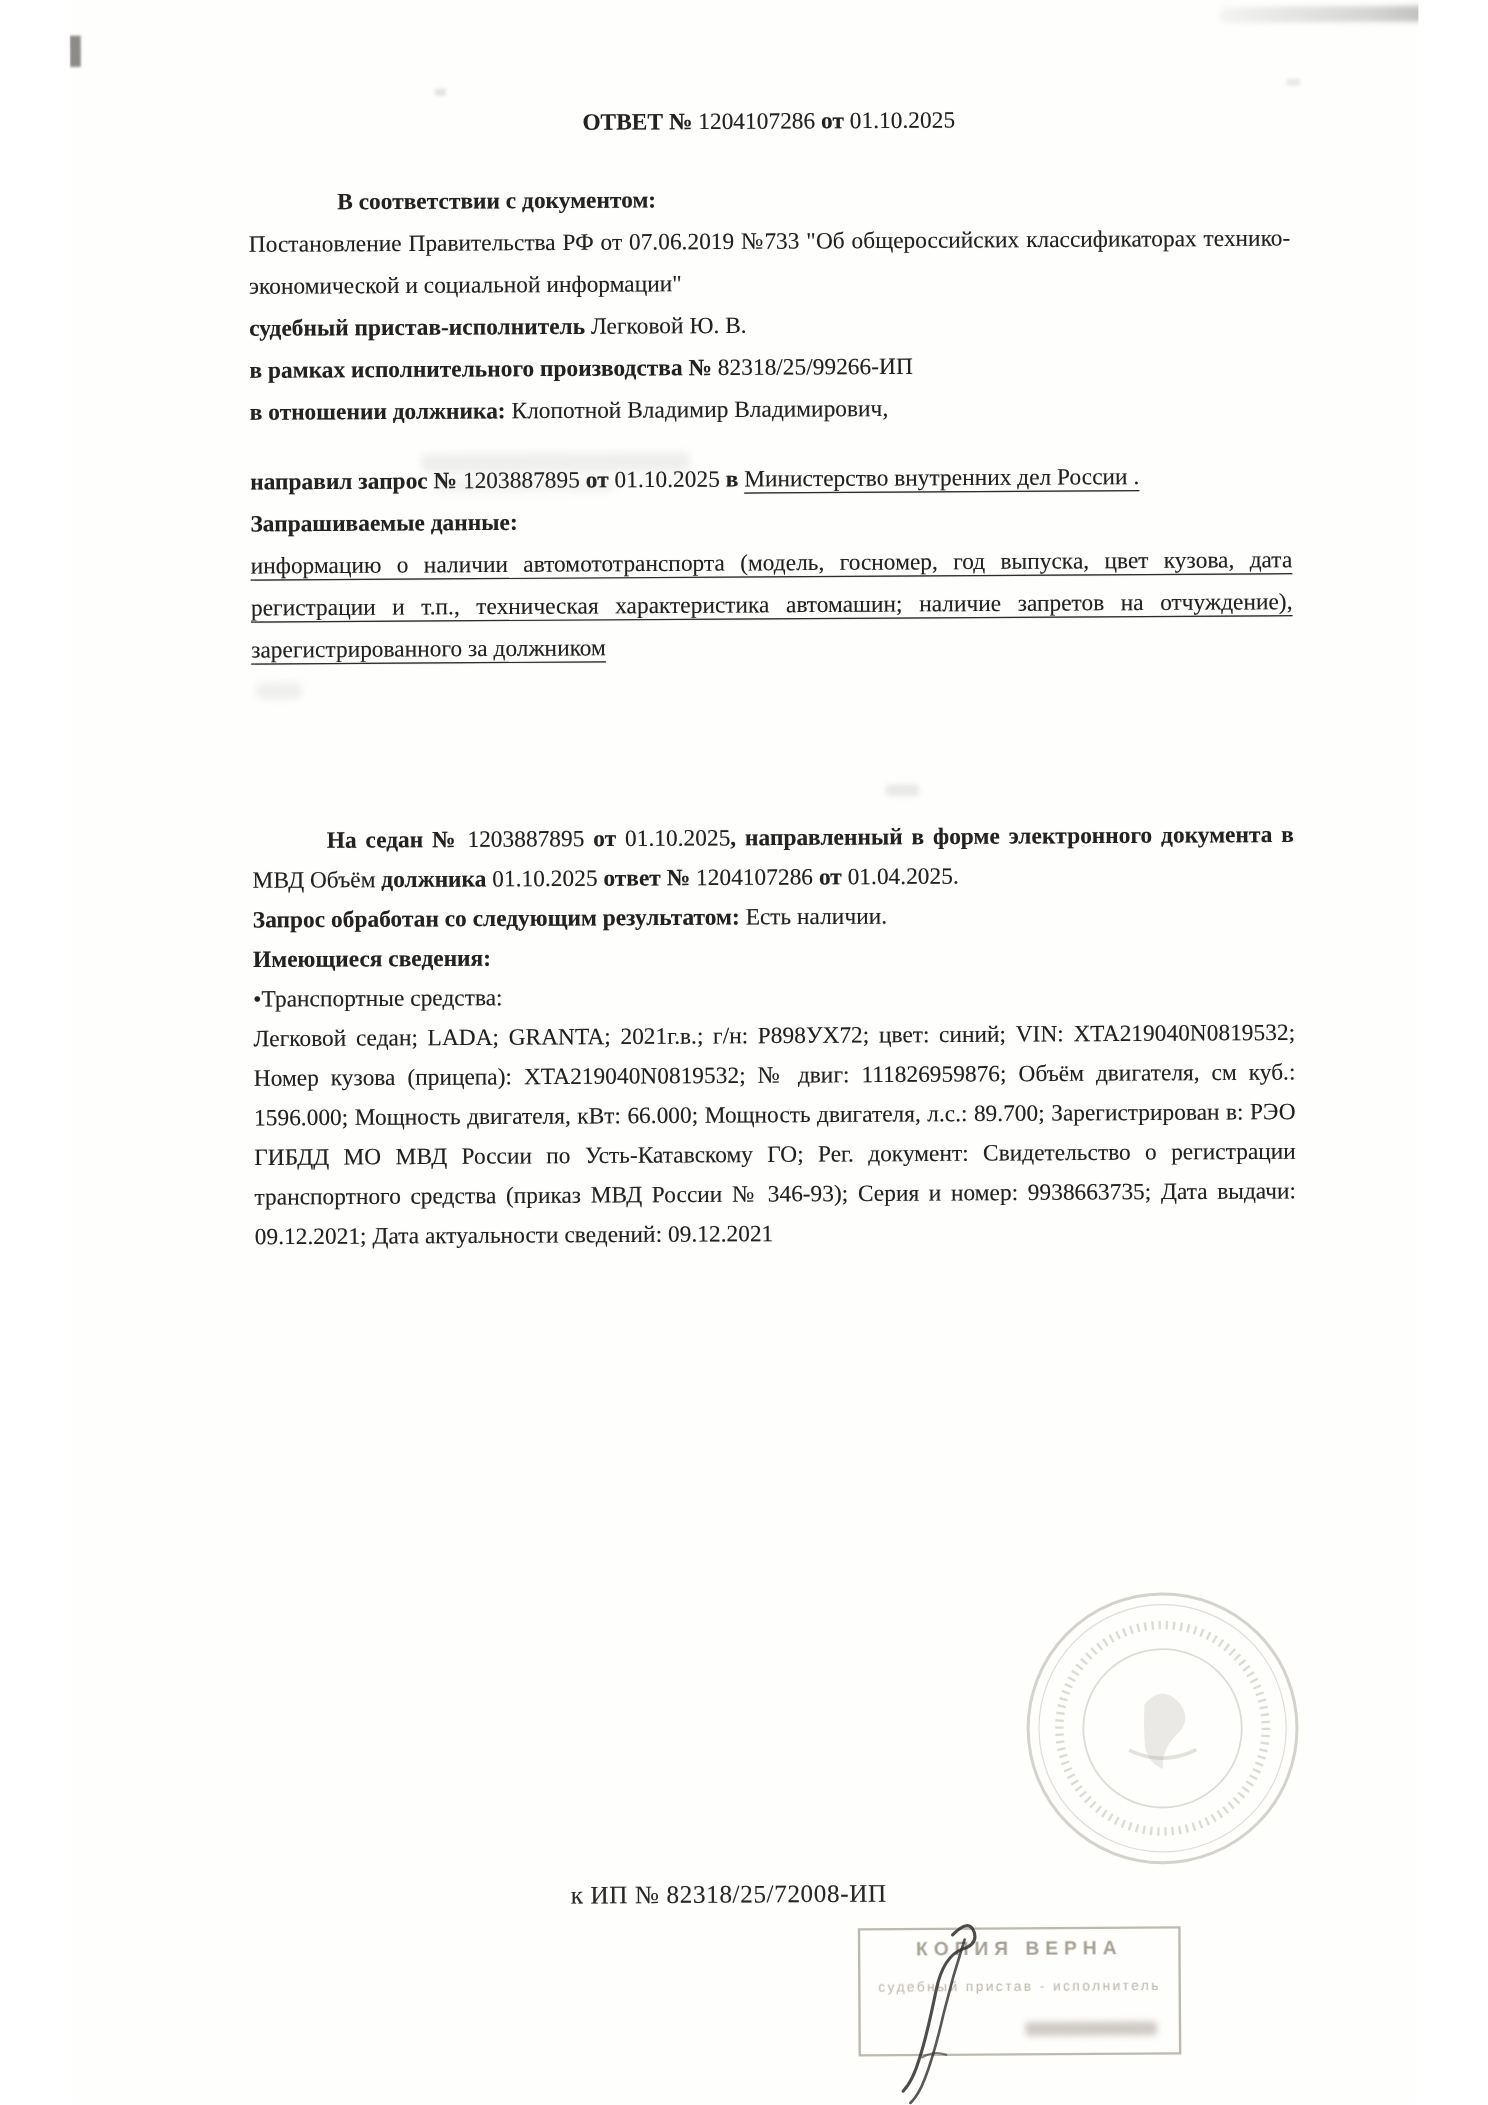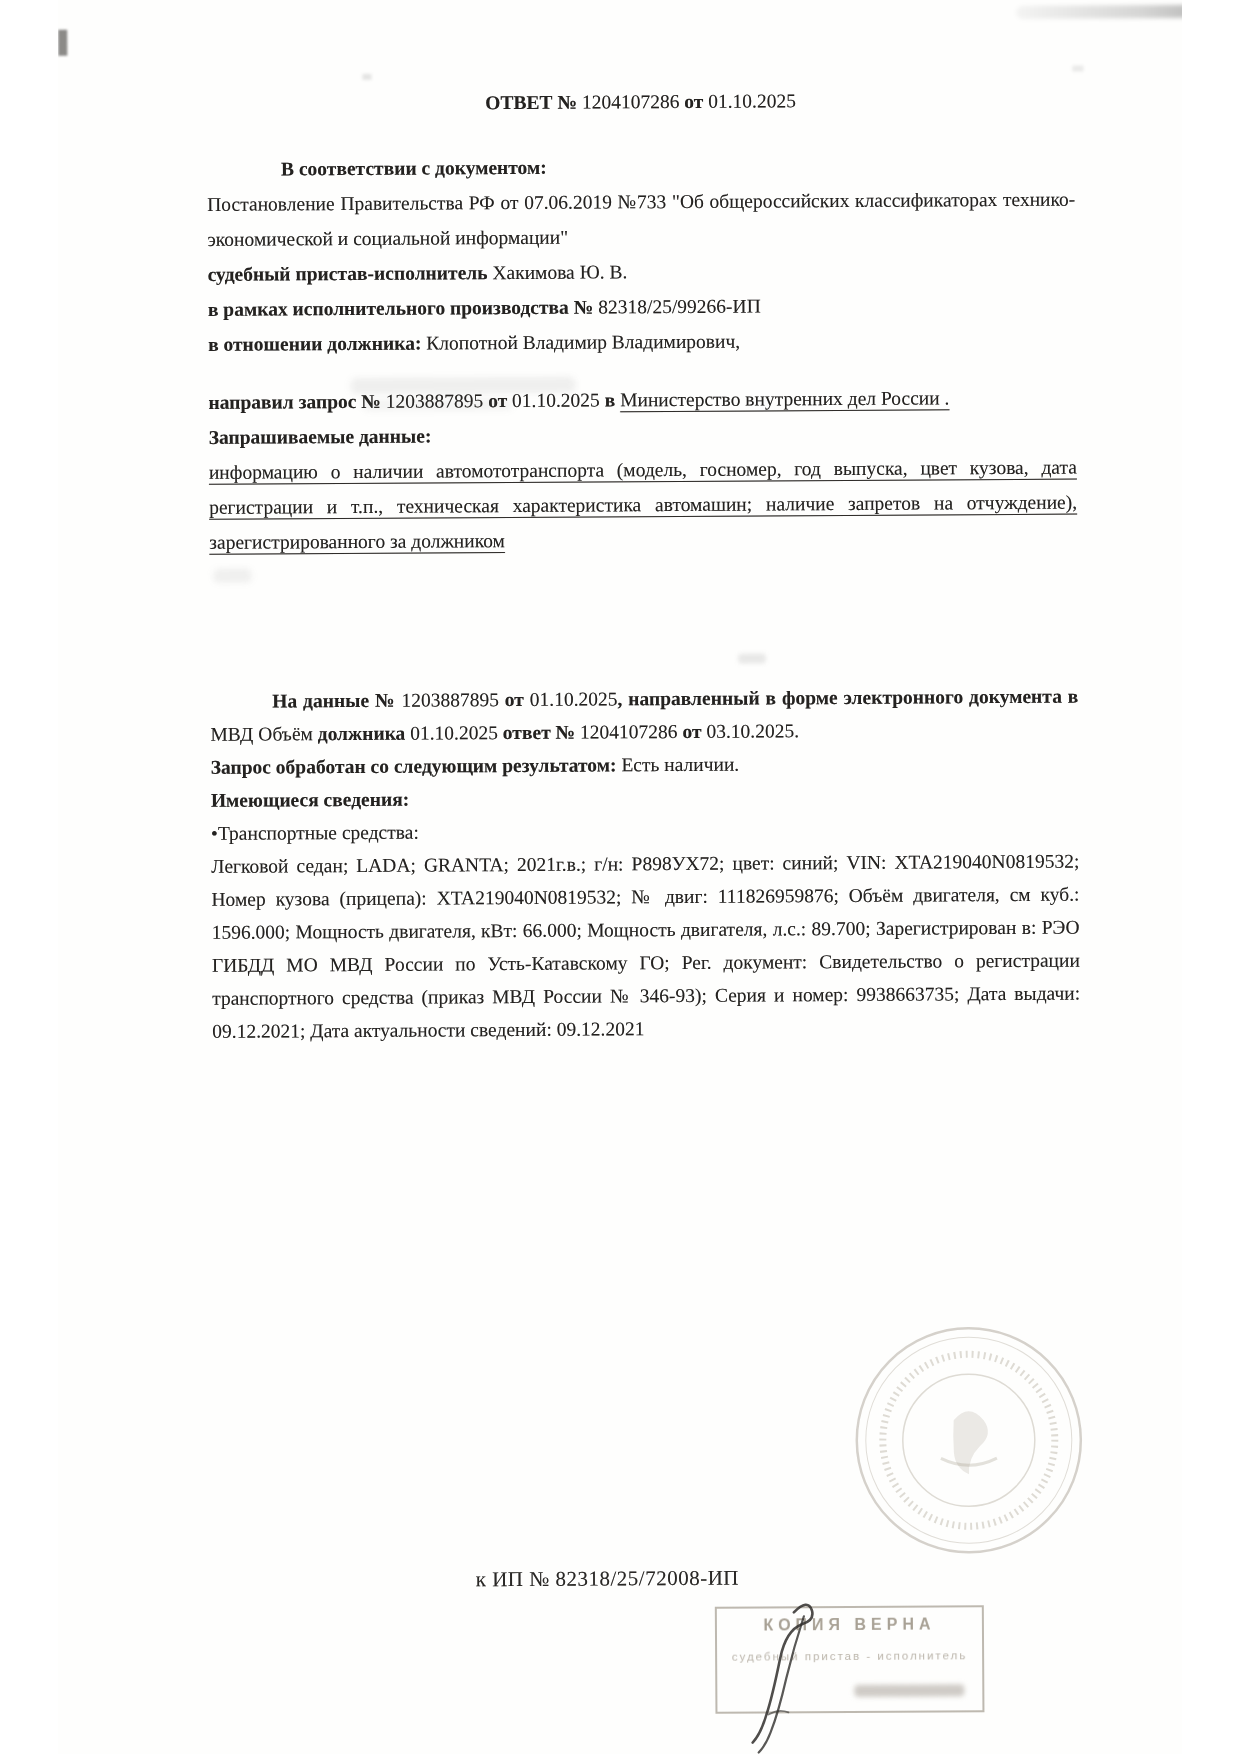--- a/index.html
+++ b/index.html
@@ -66,29 +66,29 @@
 <body>
 
 <div class="page">
   <div class="tilt">
 
     <div class="content">
       <p class="title"><span class="b">ОТВЕТ № </span><span>1204107286 </span><span class="b">от </span><span>01.10.2025</span></p>
 
       <p class="p-compliance"><span class="b">В соответствии с документом:</span></p>
       <p class="p-basis"><span>Постановление Правительства РФ от 07.06.2019 №733 "Об общероссийских классификаторах технико-экономической и социальной информации"</span></p>
-      <p class="p-bailiff"><span class="b">судебный пристав-исполнитель </span><span>Хакимова Ю. В.</span></p>
+      <p class="p-bailiff"><span class="b">судебный пристав-исполнитель </span><span>Легковой Ю. В.</span></p>
       <p class="p-proceeding"><span class="b">в рамках исполнительного производства № </span><span>82318/25/99266-ИП</span></p>
       <p class="p-debtor"><span class="b">в отношении должника: </span><span>Клопотной Владимир Владимирович,</span></p>
       <p class="p-request"><span class="b">направил запрос № </span><span>1203887895 </span><span class="b">от </span><span>01.10.2025 </span><span class="b">в </span><span class="u">Министерство внутренних дел России .</span></p>
       <p class="p-requested-heading"><span class="b">Запрашиваемые данные:</span></p>
       <p class="p-requested"><span class="u">информацию о наличии автомототранспорта (модель, госномер, год выпуска, цвет кузова, дата регистрации и т.п., техническая характеристика автомашин; наличие запретов на отчуждение), зарегистрированного за должником</span></p>
 
       <div class="lower">
-        <p class="p-response"><span class="b">На данные № </span><span>1203887895 </span><span class="b">от </span><span>01.10.2025</span><span class="b">, направленный в форме электронного документа в </span><span>МВД Объём </span><span class="b">должника </span><span>01.10.2025 </span><span class="b">ответ № </span><span>1204107286 </span><span class="b">от </span><span>03.10.2025.</span></p>
+        <p class="p-response"><span class="b">На седан № </span><span>1203887895 </span><span class="b">от </span><span>01.10.2025</span><span class="b">, направленный в форме электронного документа в </span><span>МВД Объём </span><span class="b">должника </span><span>01.10.2025 </span><span class="b">ответ № </span><span>1204107286 </span><span class="b">от </span><span>01.04.2025.</span></p>
         <p class="p-result"><span class="b">Запрос обработан со следующим результатом: </span><span>Есть наличии.</span></p>
         <p class="p-available"><span class="b">Имеющиеся сведения:</span></p>
         <p class="p-vehicles-h"><span>•Транспортные средства:</span></p>
         <p class="p-vehicle"><span>Легковой седан; LADA; GRANTA; 2021г.в.; г/н: Р898УХ72; цвет: синий; VIN: XTA219040N0819532; Номер кузова (прицепа): XTA219040N0819532; № двиг: 111826959876; Объём двигателя, см куб.: 1596.000; Мощность двигателя, кВт: 66.000; Мощность двигателя, л.с.: 89.700; Зарегистрирован в: РЭО ГИБДД МО МВД России по Усть-Катавскому ГО; Рег. документ: Свидетельство о регистрации транспортного средства (приказ МВД России № 346-93); Серия и номер: 9938663735; Дата выдачи: 09.12.2021; Дата актуальности сведений: 09.12.2021</span></p>
       </div>
     </div>
 
     <div class="footer-case">к ИП № 82318/25/72008-ИП</div>
 
     <svg class="round-stamp" viewBox="0 0 280 280">

